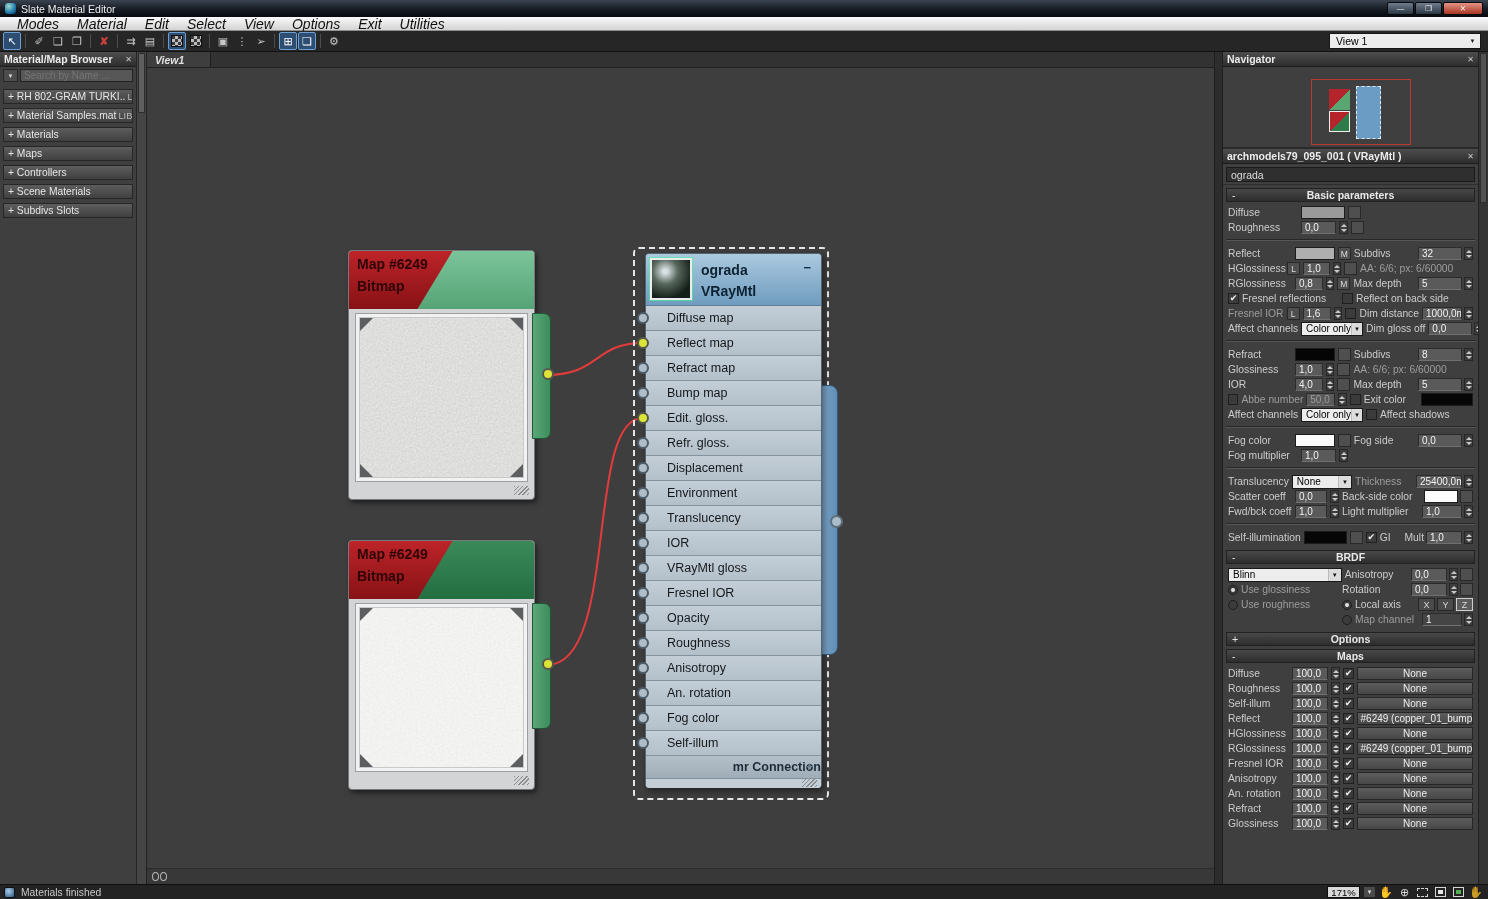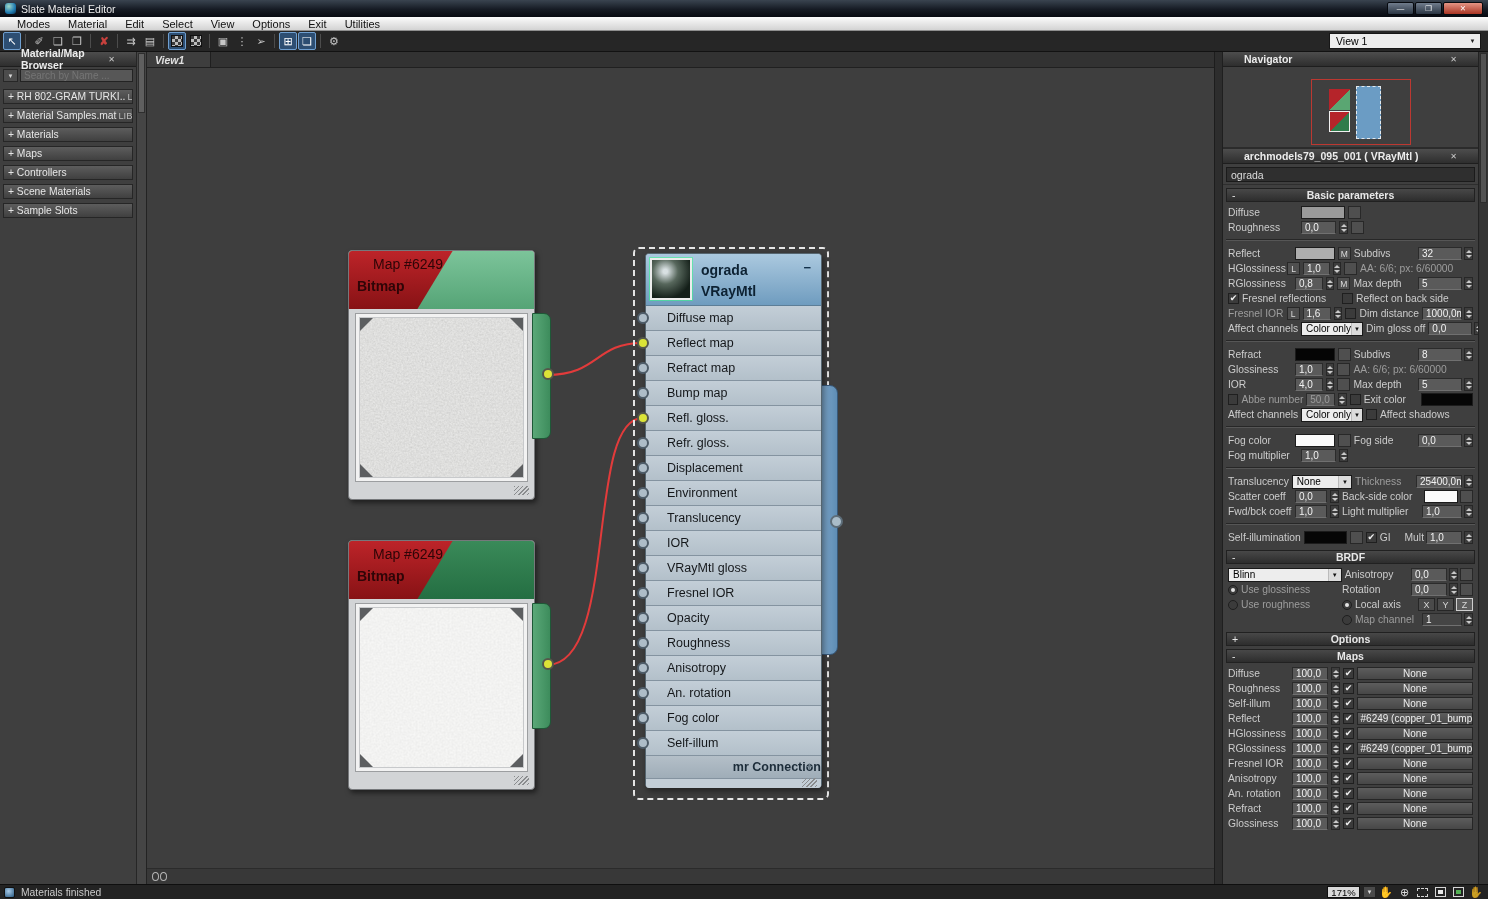--- a/index.html
+++ b/index.html
@@ -5,32 +5,32 @@
   *{box-sizing:border-box;margin:0;padding:0;}
   html,body{width:1488px;height:899px;overflow:hidden;}
   body{position:relative;font-family:"Liberation Sans",sans-serif;font-size:11px;background:#3f3f3f;color:#d6d6d6;}
   
   .titlebar{position:absolute;inset:0 0 auto 0;height:17px;background:linear-gradient(180deg,#3a4450,#161b24 55%,#060910);display:flex;align-items:center;gap:5px;padding:0 5px;color:#ececec;font-size:10.5px;}
   .app-icon{width:11px;height:11px;border-radius:3px;background:radial-gradient(circle at 35% 30%,#9fd8c8,#1f7ab0 60%,#0b3350);}
   .win-btns{margin-left:auto;display:flex;gap:1px;}
   .win-btn{width:27px;height:13px;display:flex;align-items:center;justify-content:center;font-size:7.5px;color:#fff;background:linear-gradient(#707c8c,#2b3644);border:1px solid #070a0f;border-radius:2px;}
   .win-btn.close{width:40px;background:linear-gradient(#e49484,#a93524);}
   .menubar{position:absolute;top:17px;left:0;right:0;height:14px;background:linear-gradient(#fbfbfb,#d3d3d3);border-bottom:1px solid #8f8f8f;display:flex;align-items:center;padding-left:8px;color:#101010;}
-  .menu-item{padding:5px 9px;font-size:11px;}
+  .menu-item{padding:5px 9px;font-size:14px;font-style:italic;}
   .toolbar{position:absolute;top:31px;left:0;right:0;height:21px;background:#262626;border-bottom:1px solid #121212;display:flex;align-items:center;gap:1px;padding:0 3px;}
   .tbtn{width:18px;height:18px;display:flex;align-items:center;justify-content:center;color:#c6c6c6;font-size:11px;border:1px solid transparent;}
   .tbtn.active{background:#2d4e72;border-color:#6f9fd0;border-radius:2px;color:#fff;}
   .tbtn .checker{width:12px;height:12px;background:repeating-conic-gradient(#bdbdbd 0% 25%,#3a3a3a 0% 50%);background-size:6px 6px;border:1px solid #101010;}
   .tbtn.red{color:#c8413d;font-weight:bold;}
   .tsep{width:1px;height:14px;background:#4c4c4c;margin:0 3px;}
   .view-combo{margin-left:auto;margin-right:4px;width:152px;height:16px;background:#ececec;border:1px solid #161616;display:flex;align-items:center;color:#000;padding-left:6px;font-size:10.5px;}
   .combo-caret{margin-left:auto;width:15px;height:100%;display:flex;align-items:center;justify-content:center;font-size:6px;color:#222;}
   
   .browser{position:absolute;left:0;top:52px;width:137px;bottom:15px;background:#3f3f3f;border-right:1px solid #262626;}
-  .panel-header{height:15px;background:linear-gradient(#4d4d4d,#2e2e2e);border-bottom:1px solid #1e1e1e;display:flex;align-items:center;padding:0 21px;color:#ececec;font-weight:bold;font-size:10.5px;justify-content:center;}
+  .panel-header{height:15px;background:linear-gradient(#4d4d4d,#2e2e2e);border-bottom:1px solid #1e1e1e;display:flex;align-items:center;padding:0 4px;color:#ececec;font-weight:bold;font-size:10.5px;justify-content:center;}
   .panel-close{margin-left:auto;font-size:8px;color:#c9c9c9;font-weight:normal;}
   .search-row{display:flex;align-items:center;gap:2px;padding:2px 3px 3px 3px;}
   .filter-btn{width:15px;height:13px;background:#4c4c4c;border:1px solid #272727;color:#d8d8d8;font-size:6px;display:flex;align-items:center;justify-content:center;}
   .search-input{flex:1;min-width:0;height:13px;background:#575757;border:1px solid #232323;color:#c4c4c4;font-size:10px;padding:0 3px;font-family:"Liberation Sans",sans-serif;}
   .browser-item{margin:4px 3px;height:15px;background:linear-gradient(#5d5d5d,#404040);border:1px solid #262626;display:flex;align-items:center;padding:0 4px;color:#e6e6e6;font-size:10.3px;white-space:nowrap;overflow:hidden;}
   .lib-tag{margin-left:auto;color:#bdbdbd;font-size:9.3px;padding-left:2px;}
   .browser-scroll{position:absolute;left:137px;top:52px;width:10px;bottom:15px;background:#454545;border-right:1px solid #232323;}
   .browser-scroll .thumb{margin:1px;height:60px;background:#5f5f5f;border:1px solid #2e2e2e;}
   
   .canvas{position:absolute;left:147px;top:52px;width:1067px;bottom:15px;background:#b91c1c;}
@@ -42,21 +42,21 @@
   .binoc i{width:7px;height:9px;border:1px solid #b5b5b5;border-radius:50%;}
   .canvas-vscroll{position:absolute;left:1214px;top:52px;width:8px;bottom:15px;background:#2d2d2d;border-left:1px solid #1d1d1d;}
   
   .wires{position:absolute;inset:0;z-index:1;}
   
   .mapnode{position:absolute;width:187px;height:250px;z-index:2;background:#d2d4d6;border:1px solid #76787b;border-radius:4px;box-shadow:2px 3px 5px rgba(0,0,0,.5);}
   .map-header{position:relative;height:58px;overflow:hidden;border-radius:3px 3px 0 0;}
   .map-header.green-light{background:linear-gradient(#7cc49a,#55a476);}
   .map-header.green-dark{background:linear-gradient(#3a8a59,#246e42);}
   .map-red{position:absolute;inset:0;background:linear-gradient(#bd2429,#871215);clip-path:polygon(0 0,56% 0,37% 100%,0 100%);}
-  .map-title{position:absolute;left:24px;top:5px;font-size:14px;font-weight:normal;color:#2e0507;z-index:2;}
+  .map-title{position:absolute;left:8px;top:5px;font-size:14px;font-weight:bold;color:#2e0507;z-index:2;}
   .map-sub{position:absolute;left:8px;top:27px;font-size:14px;font-weight:bold;color:#2e0507;z-index:2;}
   .map-preview{position:absolute;left:6px;right:6px;top:62px;bottom:17px;background:#f2f2f2;border:1px solid #9c9ea0;padding:3px;}
   .map-preview .texwrap{position:relative;width:100%;height:100%;overflow:hidden;border:1px solid #c7c9cb;}
   .texwrap svg{display:block;width:100%;height:100%;}
   .pc{position:absolute;width:0;height:0;border-style:solid;z-index:3;}
   .pc.tl{left:0;top:0;border-width:13px 13px 0 0;border-color:#5c5e60 transparent transparent transparent;}
   .pc.tr{right:0;top:0;border-width:0 13px 13px 0;border-color:transparent #5c5e60 transparent transparent;}
   .pc.bl{left:0;bottom:0;border-width:13px 0 0 13px;border-color:transparent transparent transparent #5c5e60;}
   .pc.br{right:0;bottom:0;border-width:0 0 13px 13px;border-color:transparent transparent #5c5e60 transparent;}
   .grip{position:absolute;right:5px;bottom:4px;width:15px;height:9px;background:repeating-linear-gradient(135deg,#8a8c8e 0 1px,transparent 1px 3px);}
@@ -208,21 +208,21 @@
   <div class="browser-item">
       <span>+ Maps</span>
     </div>
   <div class="browser-item">
       <span>+ Controllers</span>
     </div>
   <div class="browser-item">
       <span>+ Scene Materials</span>
     </div>
   <div class="browser-item">
-      <span>+ Sample Slots</span>
+      <span>+ Subdivs Slots</span>
     </div>
 </div>
 <div class="browser-scroll">
     <div class="thumb"></div>
   </div>
 
 <div class="canvas">
   <div class="view-tabs">
     <span class="view-tab">View1</span>
   </div>
@@ -323,21 +323,21 @@
       <div class="slot">
           <span class="pin"></span>
           <span>Refract map</span>
         </div>
       <div class="slot">
           <span class="pin"></span>
           <span>Bump map</span>
         </div>
       <div class="slot connected">
           <span class="pin"></span>
-          <span>Refl. gloss.</span>
+          <span>Edit. gloss.</span>
         </div>
       <div class="slot">
           <span class="pin"></span>
           <span>Refr. gloss.</span>
         </div>
       <div class="slot">
           <span class="pin"></span>
           <span>Displacement</span>
         </div>
       <div class="slot">

